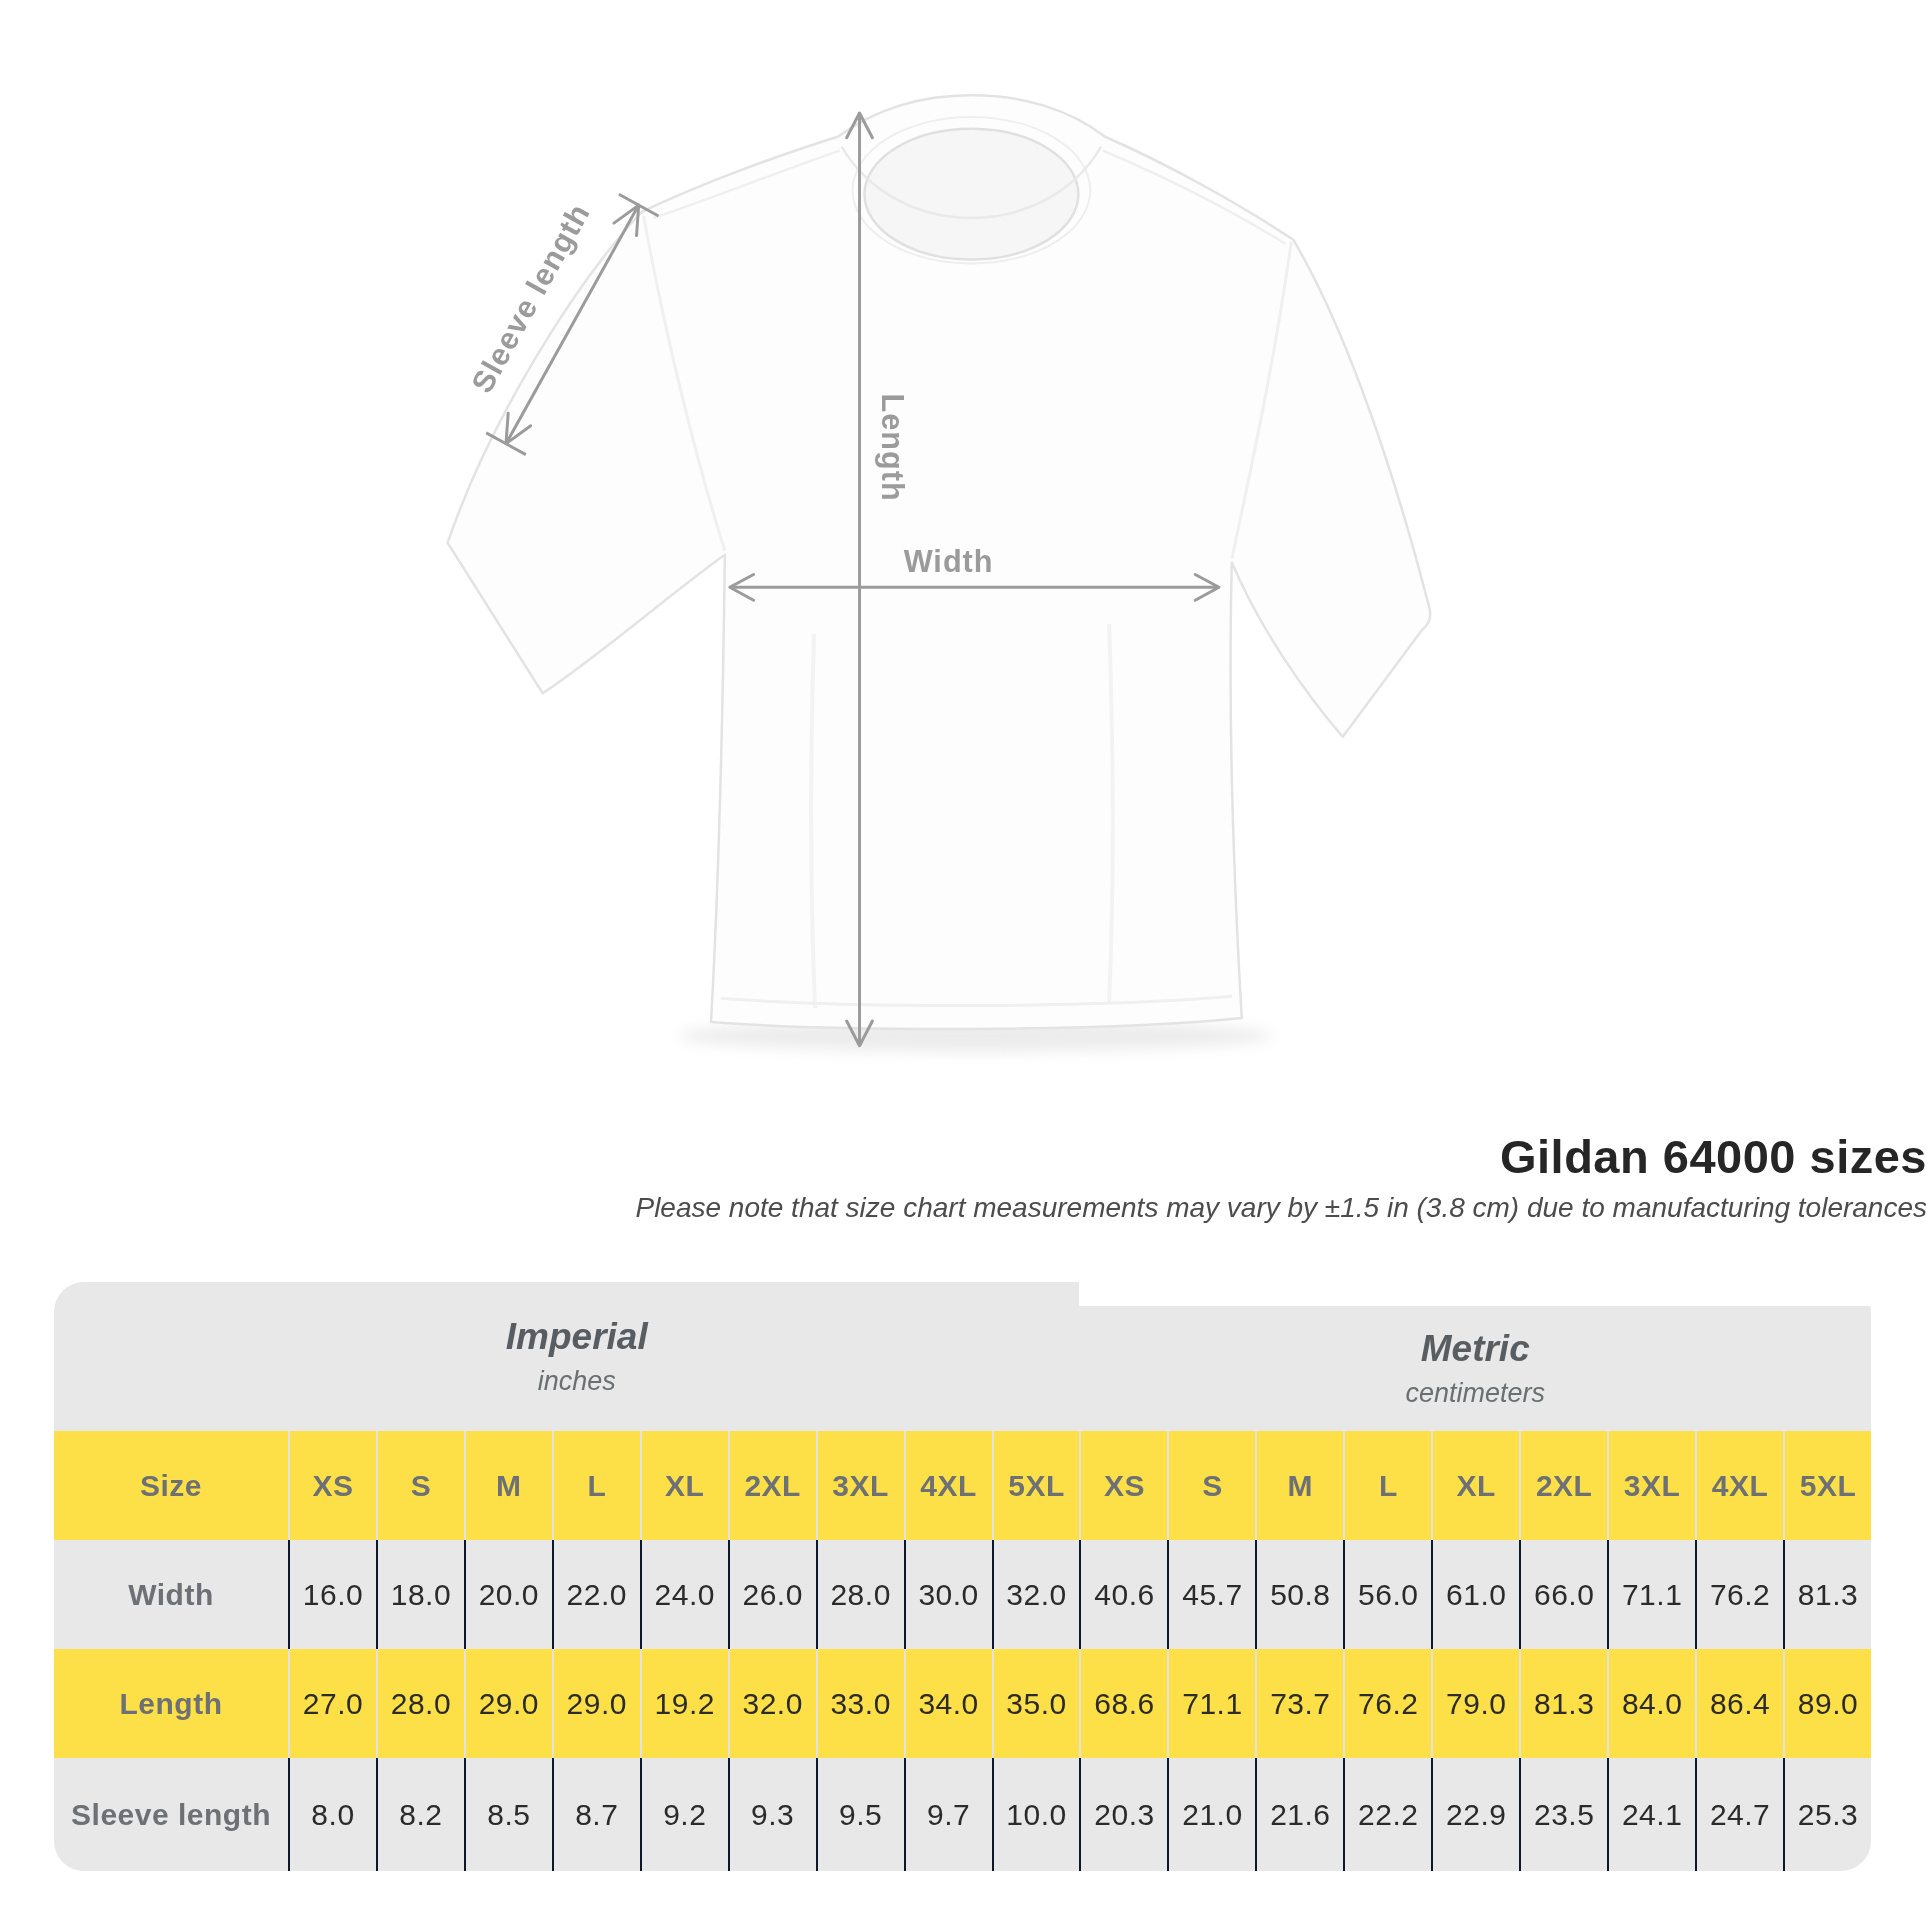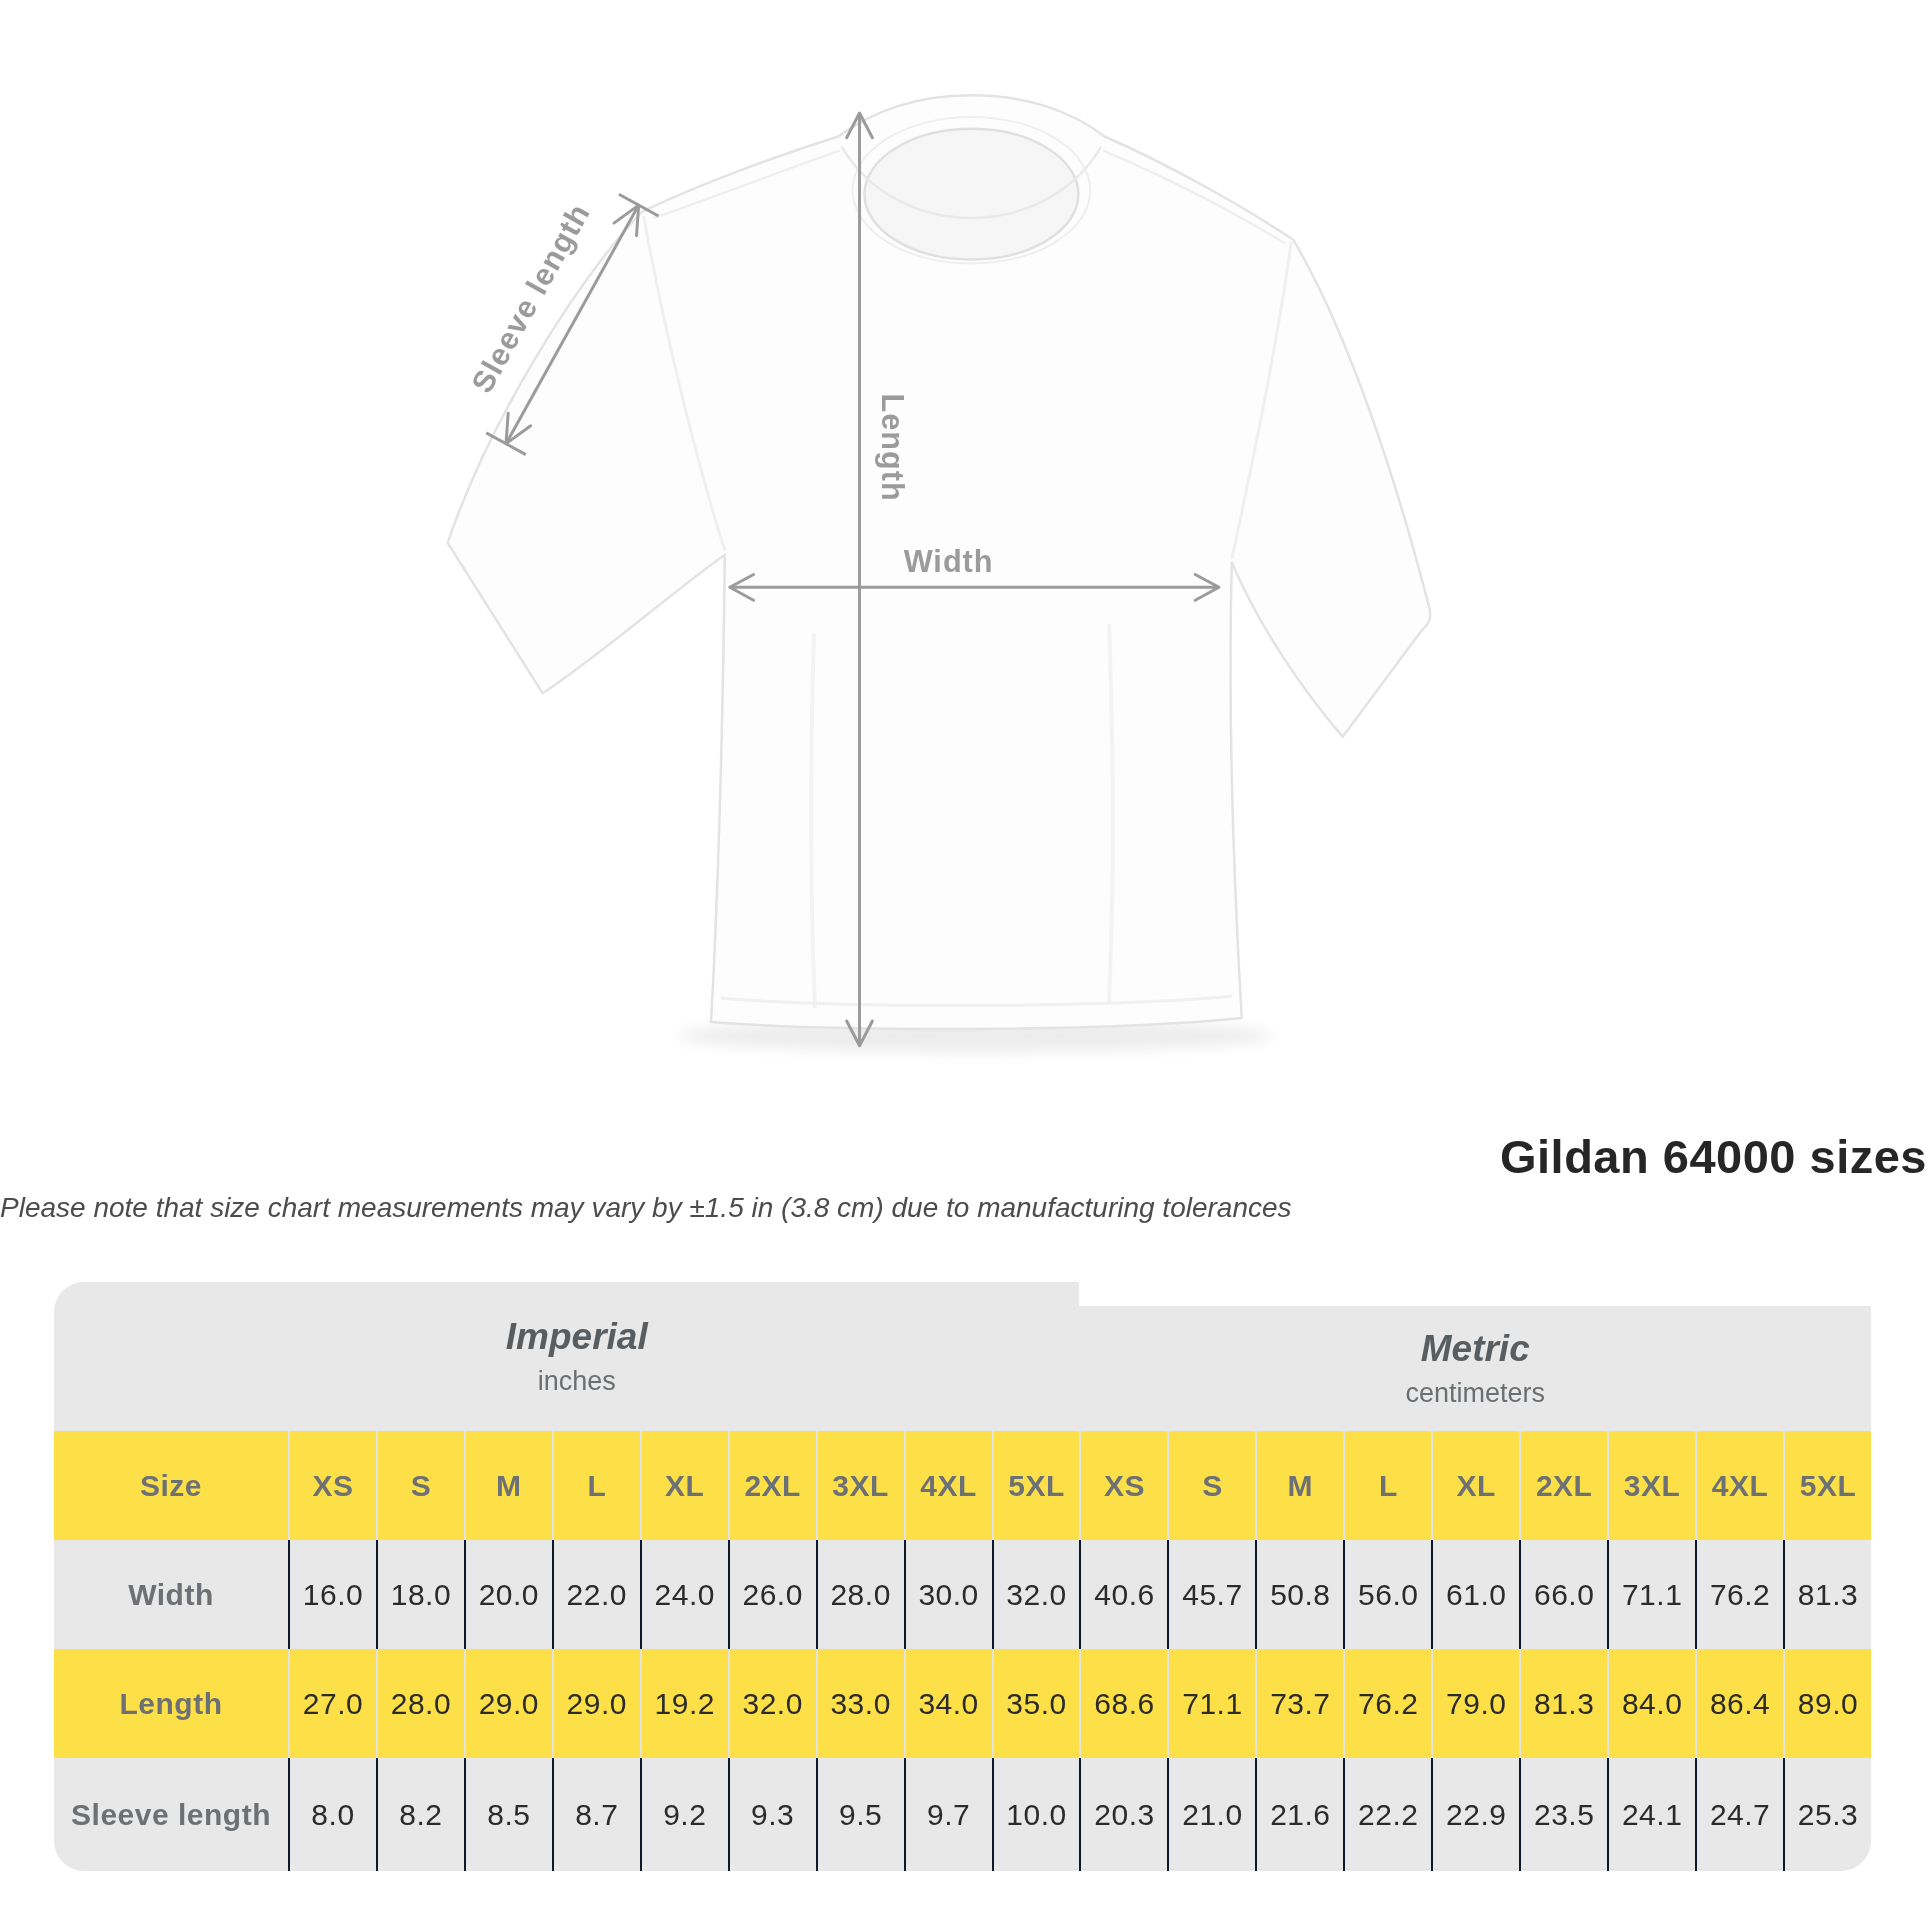--- a/index.html
+++ b/index.html
@@ -8,36 +8,36 @@
 
   
   .shirt-svg{position:absolute;left:0;top:0;}
   .anno-line{stroke:#9b9b9b;stroke-width:3;fill:none;}
   .anno-chev{stroke:#9b9b9b;stroke-width:3;fill:none;stroke-linecap:round;stroke-linejoin:round;}
   .anno-text{fill:#9b9b9b;font-weight:bold;font-size:31px;letter-spacing:1px;}
 
   
   .title{position:absolute;top:1129px;left:0;width:100%;margin:0;text-align:right;
          font-size:47px;font-weight:bold;color:#262626;letter-spacing:0.5px;}
-  .subtitle{position:absolute;top:1192px;left:0;width:100%;margin:0;text-align:left;
+  .subtitle{position:absolute;top:1192px;left:0;width:100%;margin:0;text-align:right;
             font-size:28px;font-style:italic;color:#4c4c4c;}
 
   
   .size-table{position:absolute;left:54px;top:1282px;width:1817px;height:589px;
               display:grid;grid-template-columns:234px repeat(18,1fr);
               grid-template-rows:149px 109px 109px 109px 114px;
               border-radius:30px;overflow:hidden;background:#fff;}
   .cell{display:flex;align-items:center;justify-content:center;}
   .gray{background:#e8e8e8;}
   .white{background:#fde047;}
   .sep-d{border-left:2px solid #e2e2e2;}
   .sep-l{border-left:2px solid #0f172a;}
   .unit-cell{flex-direction:column;gap:8px;background:#e8e8e8;}
   .unit-name{font-size:37px;font-weight:bold;font-style:italic;color:#575d61;}
-  .unit-sub{font-size:27px;color:#6a6f72;}
+  .unit-sub{font-size:27px;font-style:italic;color:#6a6f72;}
   .head{font-size:30px;font-weight:bold;color:#6d7175;letter-spacing:0.5px;}
   .val{font-size:30px;color:#2b2b2b;letter-spacing:0.5px;}
 </style>
 </head>
 <body>
 
 <div class="page">
 
   <svg class="shirt-svg" width="1927" height="1238" viewBox="0 0 1946 1250">
     <defs>

